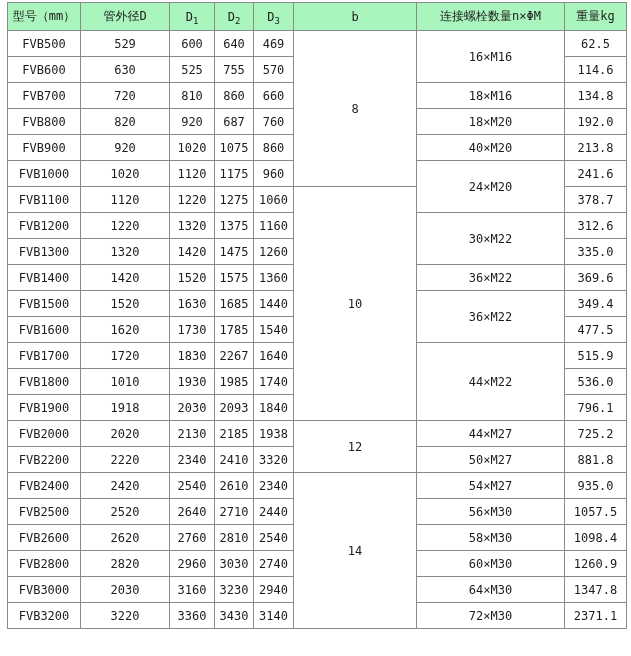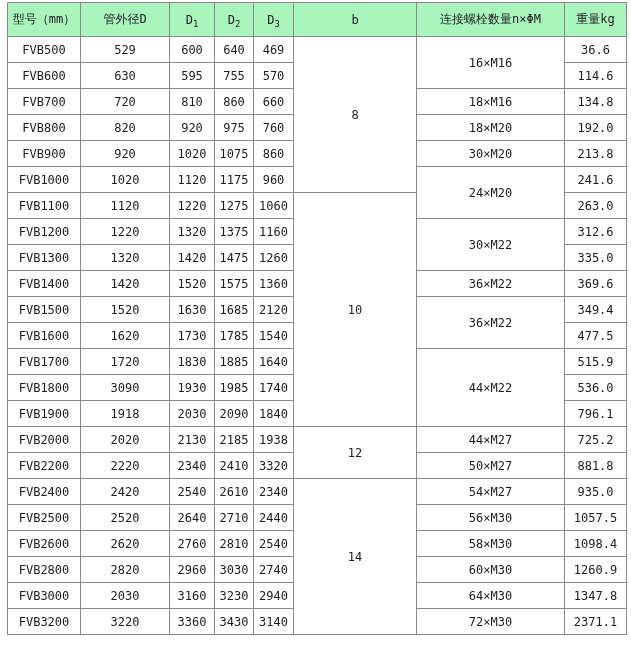--- a/index.html
+++ b/index.html
@@ -28,21 +28,21 @@
     vertical-align:middle;
     font-size:12px;
     color:var(--text-color);
     white-space:nowrap;
     overflow:hidden;
     padding:0;
     font-weight:normal;
   }
   table.spec th{
     background:var(--header-bg);
-    height:34px;
+    height:28px;
   }
   table.spec td{
     background:#ffffff;
     height:26px;
   }
   table.spec sub{
     font-size:9px;
     line-height:0;
   }
 </style>
@@ -74,74 +74,74 @@
   </thead>
   <tbody>
       <tr>
         <td>FVB500</td>
         <td>529</td>
         <td>600</td>
         <td>640</td>
         <td>469</td>
         <td rowspan="6">8</td>
         <td rowspan="2">16×M16</td>
-        <td>36.6</td>
+        <td>62.5</td>
       </tr>
       <tr>
         <td>FVB600</td>
         <td>630</td>
-        <td>595</td>
+        <td>525</td>
         <td>755</td>
         <td>570</td>
         <td>114.6</td>
       </tr>
       <tr>
         <td>FVB700</td>
         <td>720</td>
         <td>810</td>
         <td>860</td>
         <td>660</td>
         <td>18×M16</td>
         <td>134.8</td>
       </tr>
       <tr>
         <td>FVB800</td>
         <td>820</td>
         <td>920</td>
-        <td>975</td>
+        <td>687</td>
         <td>760</td>
         <td>18×M20</td>
         <td>192.0</td>
       </tr>
       <tr>
         <td>FVB900</td>
         <td>920</td>
         <td>1020</td>
         <td>1075</td>
         <td>860</td>
-        <td>30×M20</td>
+        <td>40×M20</td>
         <td>213.8</td>
       </tr>
       <tr>
         <td>FVB1000</td>
         <td>1020</td>
         <td>1120</td>
         <td>1175</td>
         <td>960</td>
         <td rowspan="2">24×M20</td>
         <td>241.6</td>
       </tr>
       <tr>
         <td>FVB1100</td>
         <td>1120</td>
         <td>1220</td>
         <td>1275</td>
         <td>1060</td>
         <td rowspan="9">10</td>
-        <td>263.0</td>
+        <td>378.7</td>
       </tr>
       <tr>
         <td>FVB1200</td>
         <td>1220</td>
         <td>1320</td>
         <td>1375</td>
         <td>1160</td>
         <td rowspan="2">30×M22</td>
         <td>312.6</td>
       </tr>
@@ -160,54 +160,54 @@
         <td>1575</td>
         <td>1360</td>
         <td>36×M22</td>
         <td>369.6</td>
       </tr>
       <tr>
         <td>FVB1500</td>
         <td>1520</td>
         <td>1630</td>
         <td>1685</td>
-        <td>2120</td>
+        <td>1440</td>
         <td rowspan="2">36×M22</td>
         <td>349.4</td>
       </tr>
       <tr>
         <td>FVB1600</td>
         <td>1620</td>
         <td>1730</td>
         <td>1785</td>
         <td>1540</td>
         <td>477.5</td>
       </tr>
       <tr>
         <td>FVB1700</td>
         <td>1720</td>
         <td>1830</td>
-        <td>1885</td>
+        <td>2267</td>
         <td>1640</td>
         <td rowspan="3">44×M22</td>
         <td>515.9</td>
       </tr>
       <tr>
         <td>FVB1800</td>
-        <td>3090</td>
+        <td>1010</td>
         <td>1930</td>
         <td>1985</td>
         <td>1740</td>
         <td>536.0</td>
       </tr>
       <tr>
         <td>FVB1900</td>
         <td>1918</td>
         <td>2030</td>
-        <td>2090</td>
+        <td>2093</td>
         <td>1840</td>
         <td>796.1</td>
       </tr>
       <tr>
         <td>FVB2000</td>
         <td>2020</td>
         <td>2130</td>
         <td>2185</td>
         <td>1938</td>
         <td rowspan="2">12</td>

